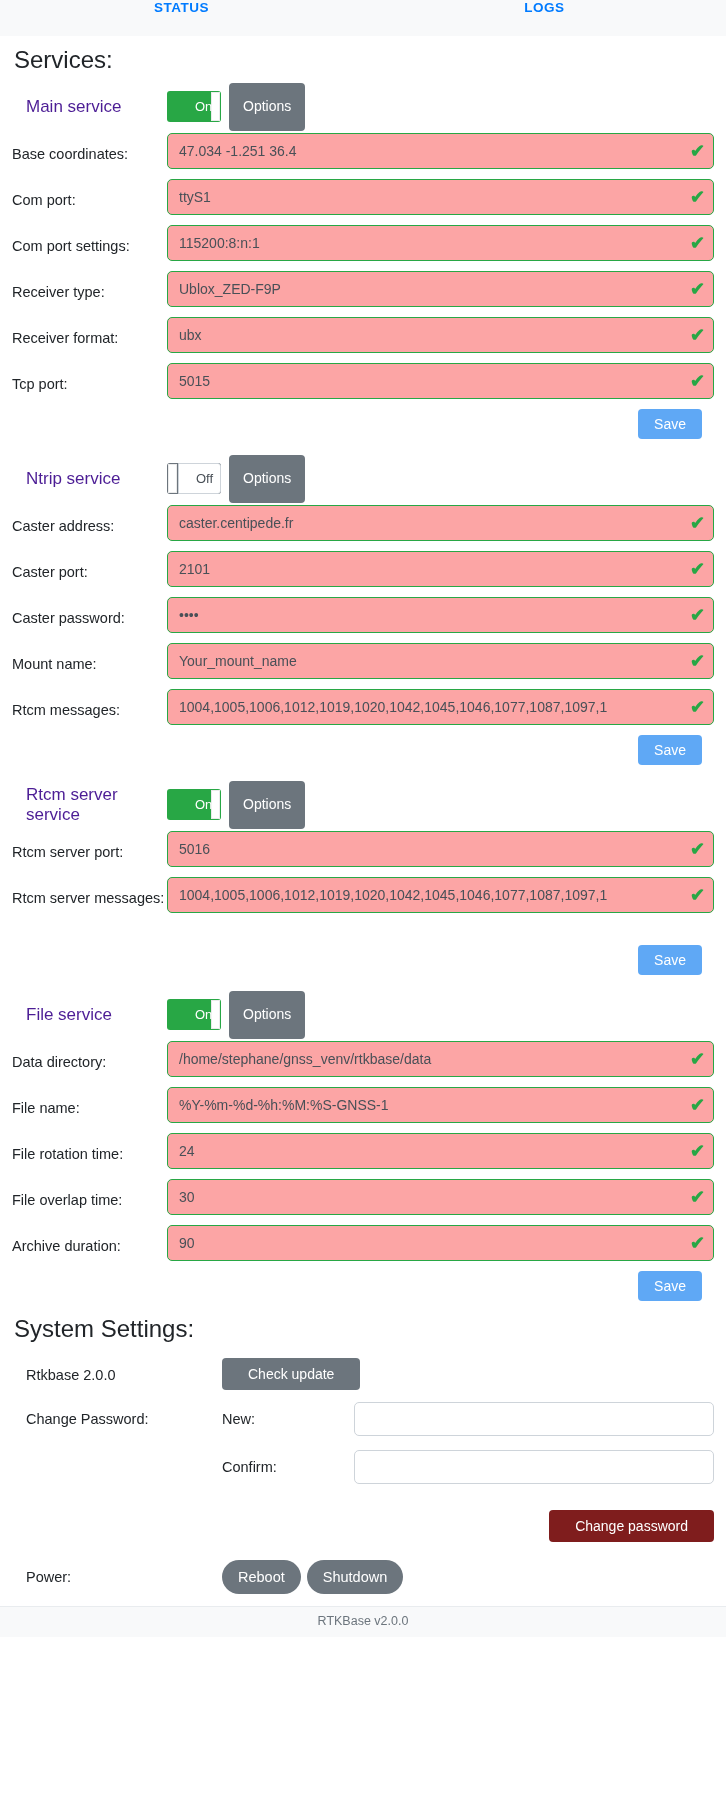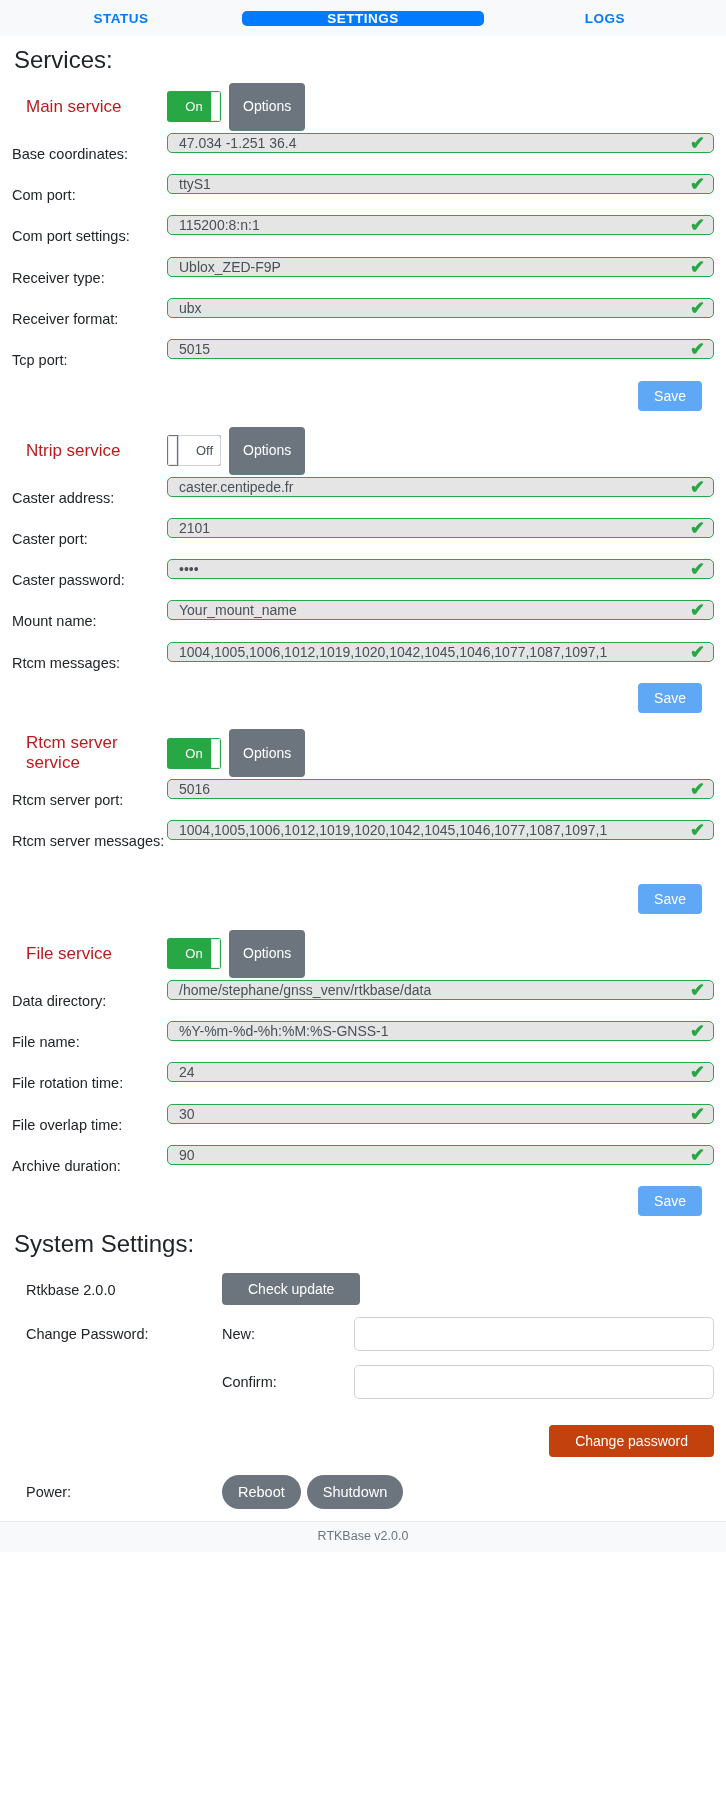--- a/index.html
+++ b/index.html
@@ -11,21 +11,21 @@
     font-family: "Liberation Sans", sans-serif;
   }
   body { position: relative; }
 
   
   .tabbar {
     display: flex;
     width: 726px;
     height: 36px;
     background: #f8f9fa;
-    align-items: center;
+    align-items: flex-start;
   }
   .tab {
     flex: 1 1 33.333%;
     display: flex;
     align-items: center;
     justify-content: center;
     font-size: 13.5px;
     font-weight: bold;
     letter-spacing: .5px;
     color: #007bff;
@@ -56,34 +56,34 @@
   .svc-header {
     display: flex;
     align-items: center;
     height: 52px;
     margin-top: 6px;
   }
   .svc-name {
     width: 155px;
     padding-left: 14px;
     font-size: 17px;
-    color: #b91c1c;
+    color: #4c1d95;
   }
   .toggle {
     width: 54px;
     height: 31px;
     border-radius: 3px;
     position: relative;
     display: flex;
     align-items: center;
     cursor: pointer;
     overflow: hidden;
     flex: 0 0 auto;
   }
-  .toggle.on  { background: #28a745; justify-content: center; }
+  .toggle.on  { background: #28a745; justify-content: flex-start; padding-left: 20px; }
   .toggle.off { background: #6c757d; justify-content: flex-end; }
   .toggle .lbl {
     font-size: 13px;
     color: #ffffff;
     padding: 0 8px;
     z-index: 2;
   }
   .toggle.off .lbl { color: #495057; }
   .toggle .knob {
     position: absolute;
@@ -106,21 +106,21 @@
   .btn {
     border: none;
     border-radius: 4px;
     font-family: "Liberation Sans", sans-serif;
     font-size: 14px;
     cursor: pointer;
     color: #ffffff;
     padding: 8px 26px;
   }
   .btn-grey { background: #6c757d; }
-  .btn-blue { background: #c2410c; }
+  .btn-blue { background: #7f1d1d; }
   .options-btn { margin-left: 8px; height: 48px; padding: 0 14px; line-height: 31px; }
 
   
   .row {
     display: flex;
     align-items: flex-start;
     margin-bottom: 10px;
   }
   .row .label {
     width: 155px;
@@ -130,28 +130,28 @@
     padding-top: 11px;
     line-height: 1.4;
   }
   .field {
     position: relative;
     flex: 1 1 auto;
     margin-right: 0;
   }
   .inp {
     width: 100%;
-    height: 20px;
+    height: 36px;
     border: 1px solid #28a745;
     border-radius: 5px;
     padding: 0 34px 0 11px;
     font-size: 14px;
     color: #495057;
     font-family: "Liberation Sans", sans-serif;
-    background: #e5e5e5;
+    background: #fca5a5;
     outline: none;
     white-space: nowrap;
     overflow: hidden;
     text-overflow: clip;
   }
   .check {
     position: absolute;
     right: 9px;
     top: 50%;
     transform: translateY(-50%);
@@ -235,23 +235,20 @@
     padding: 7px 0 9px 0;
     margin-top: 8px;
   }
 </style>
 </head>
 <body>
 
 <div class="tabbar">
   <div class="tab">
     <span>STATUS</span>
-  </div>
-  <div class="tab active">
-    <span>SETTINGS</span>
   </div>
   <div class="tab">
     <span>LOGS</span>
   </div>
 </div>
 
 <div class="page">
 
   <h2 class="section-title">Services:</h2>
 

